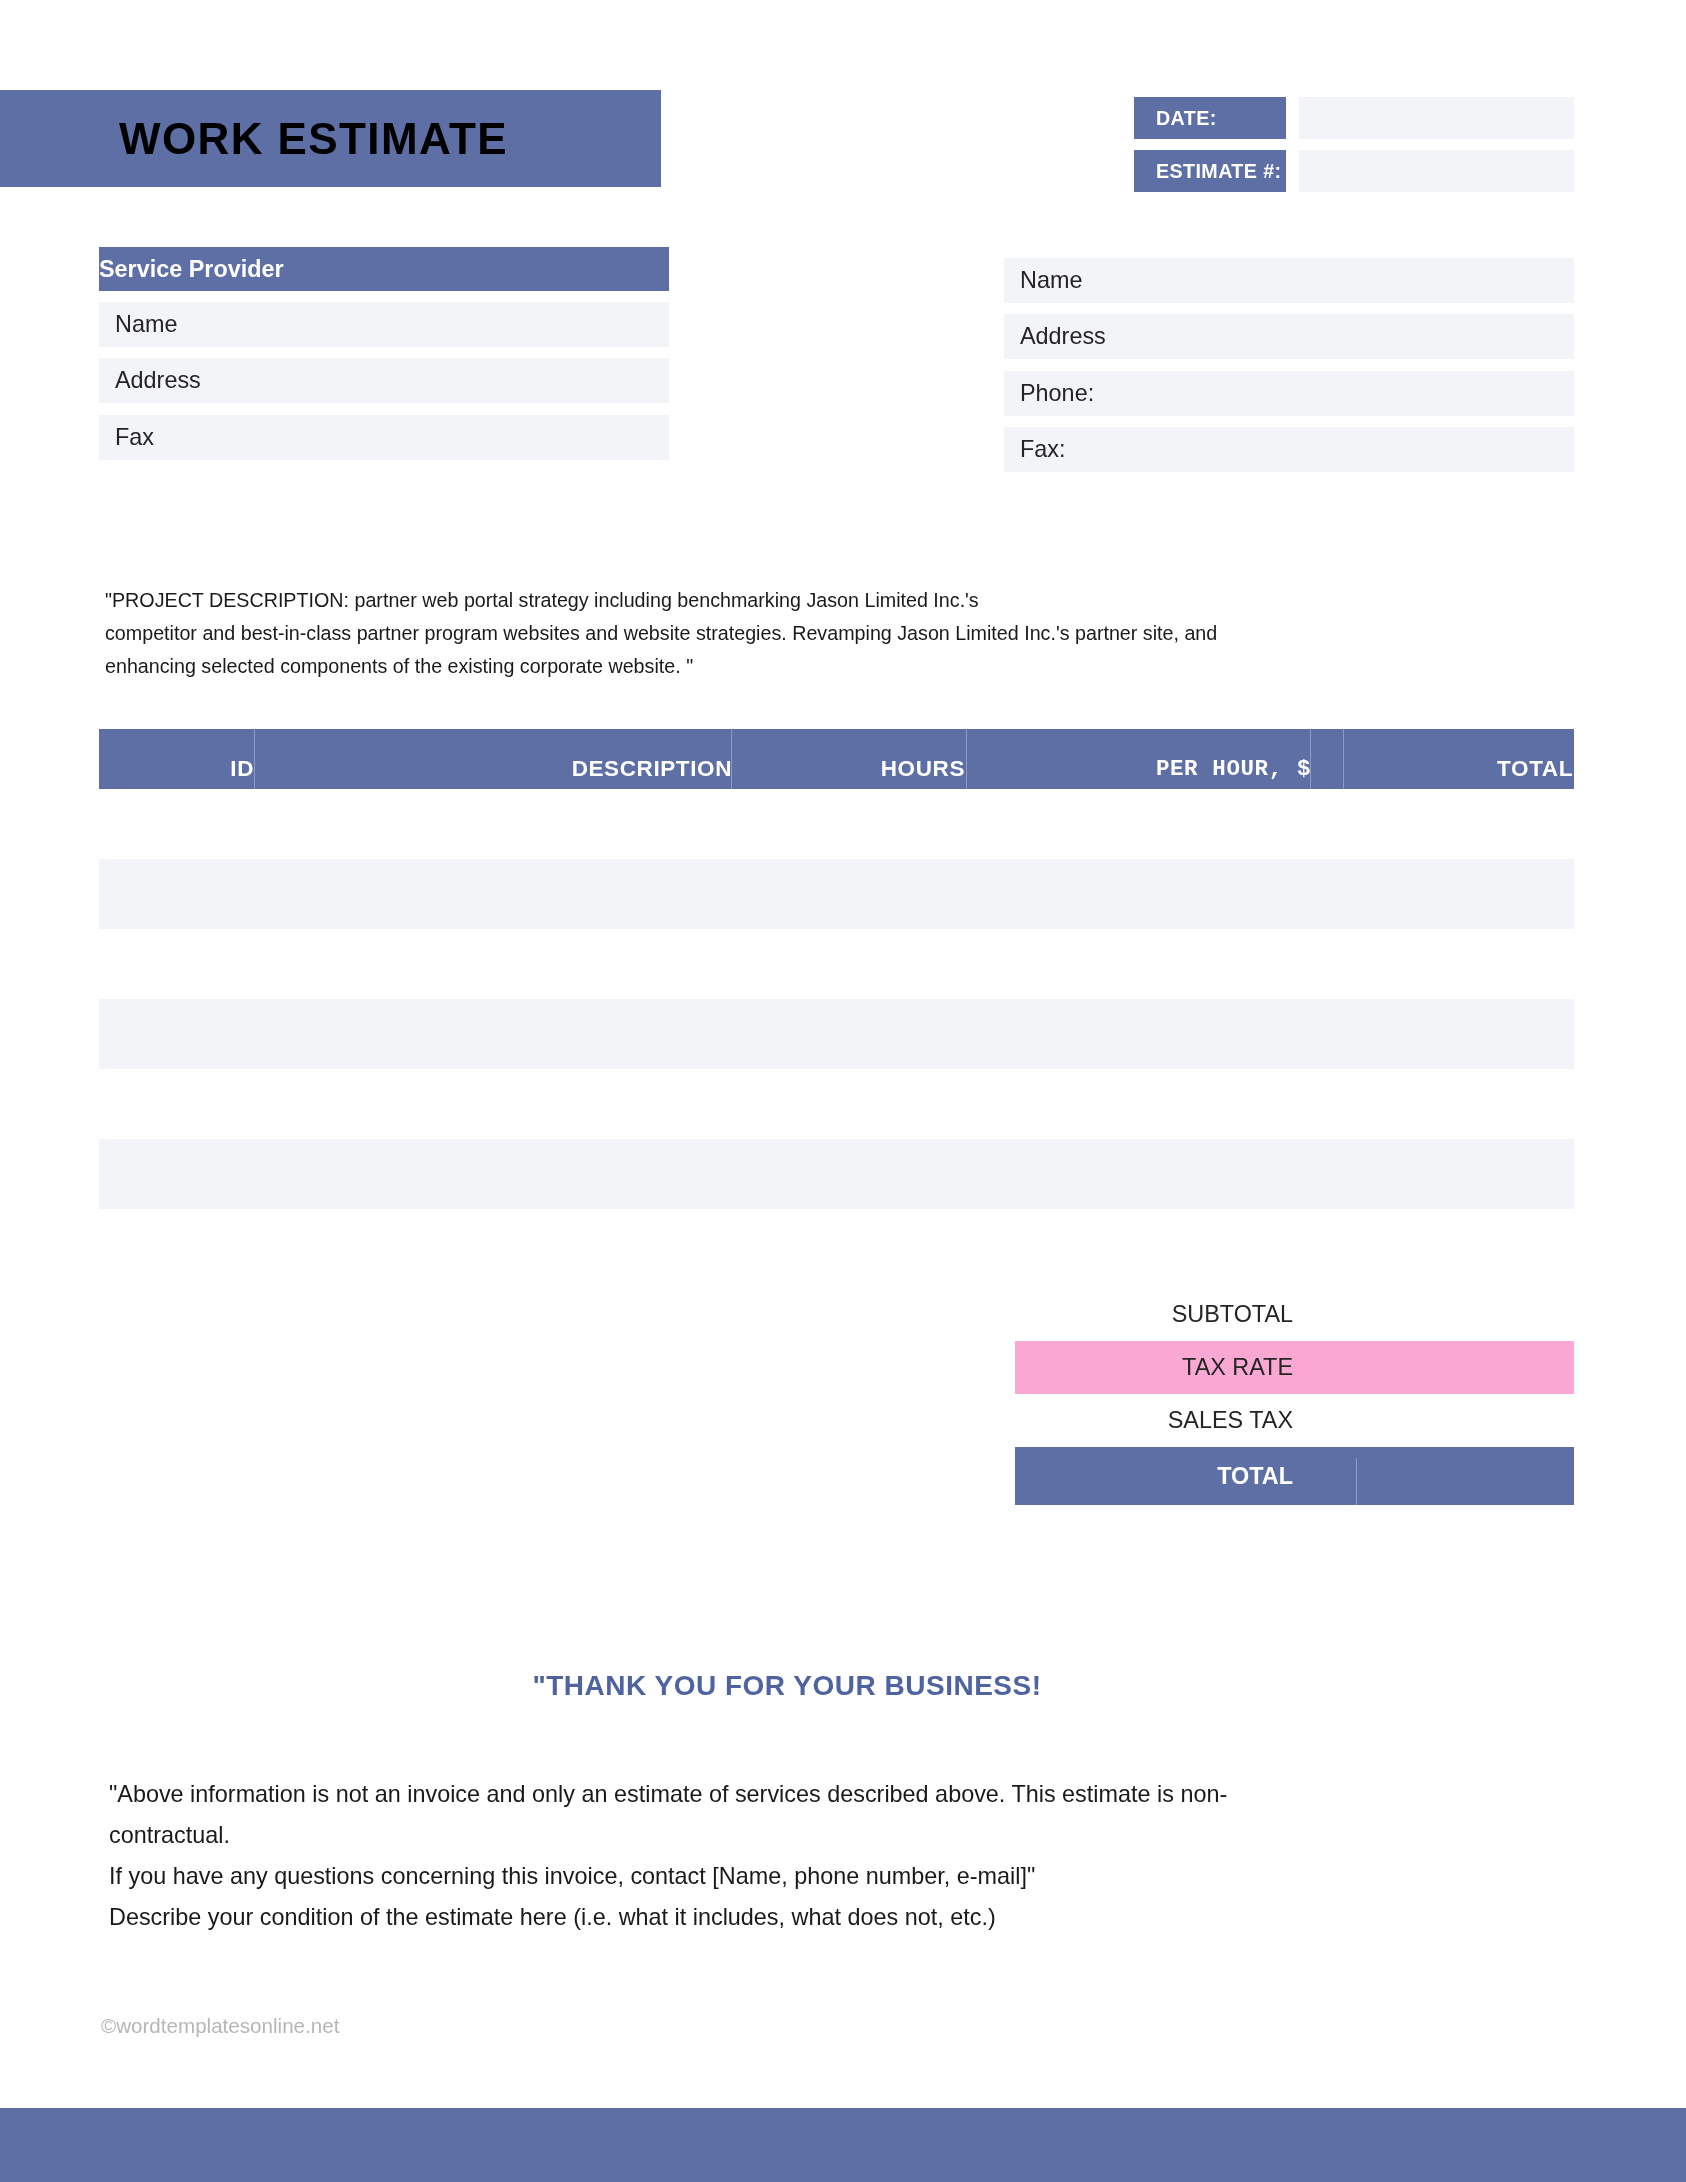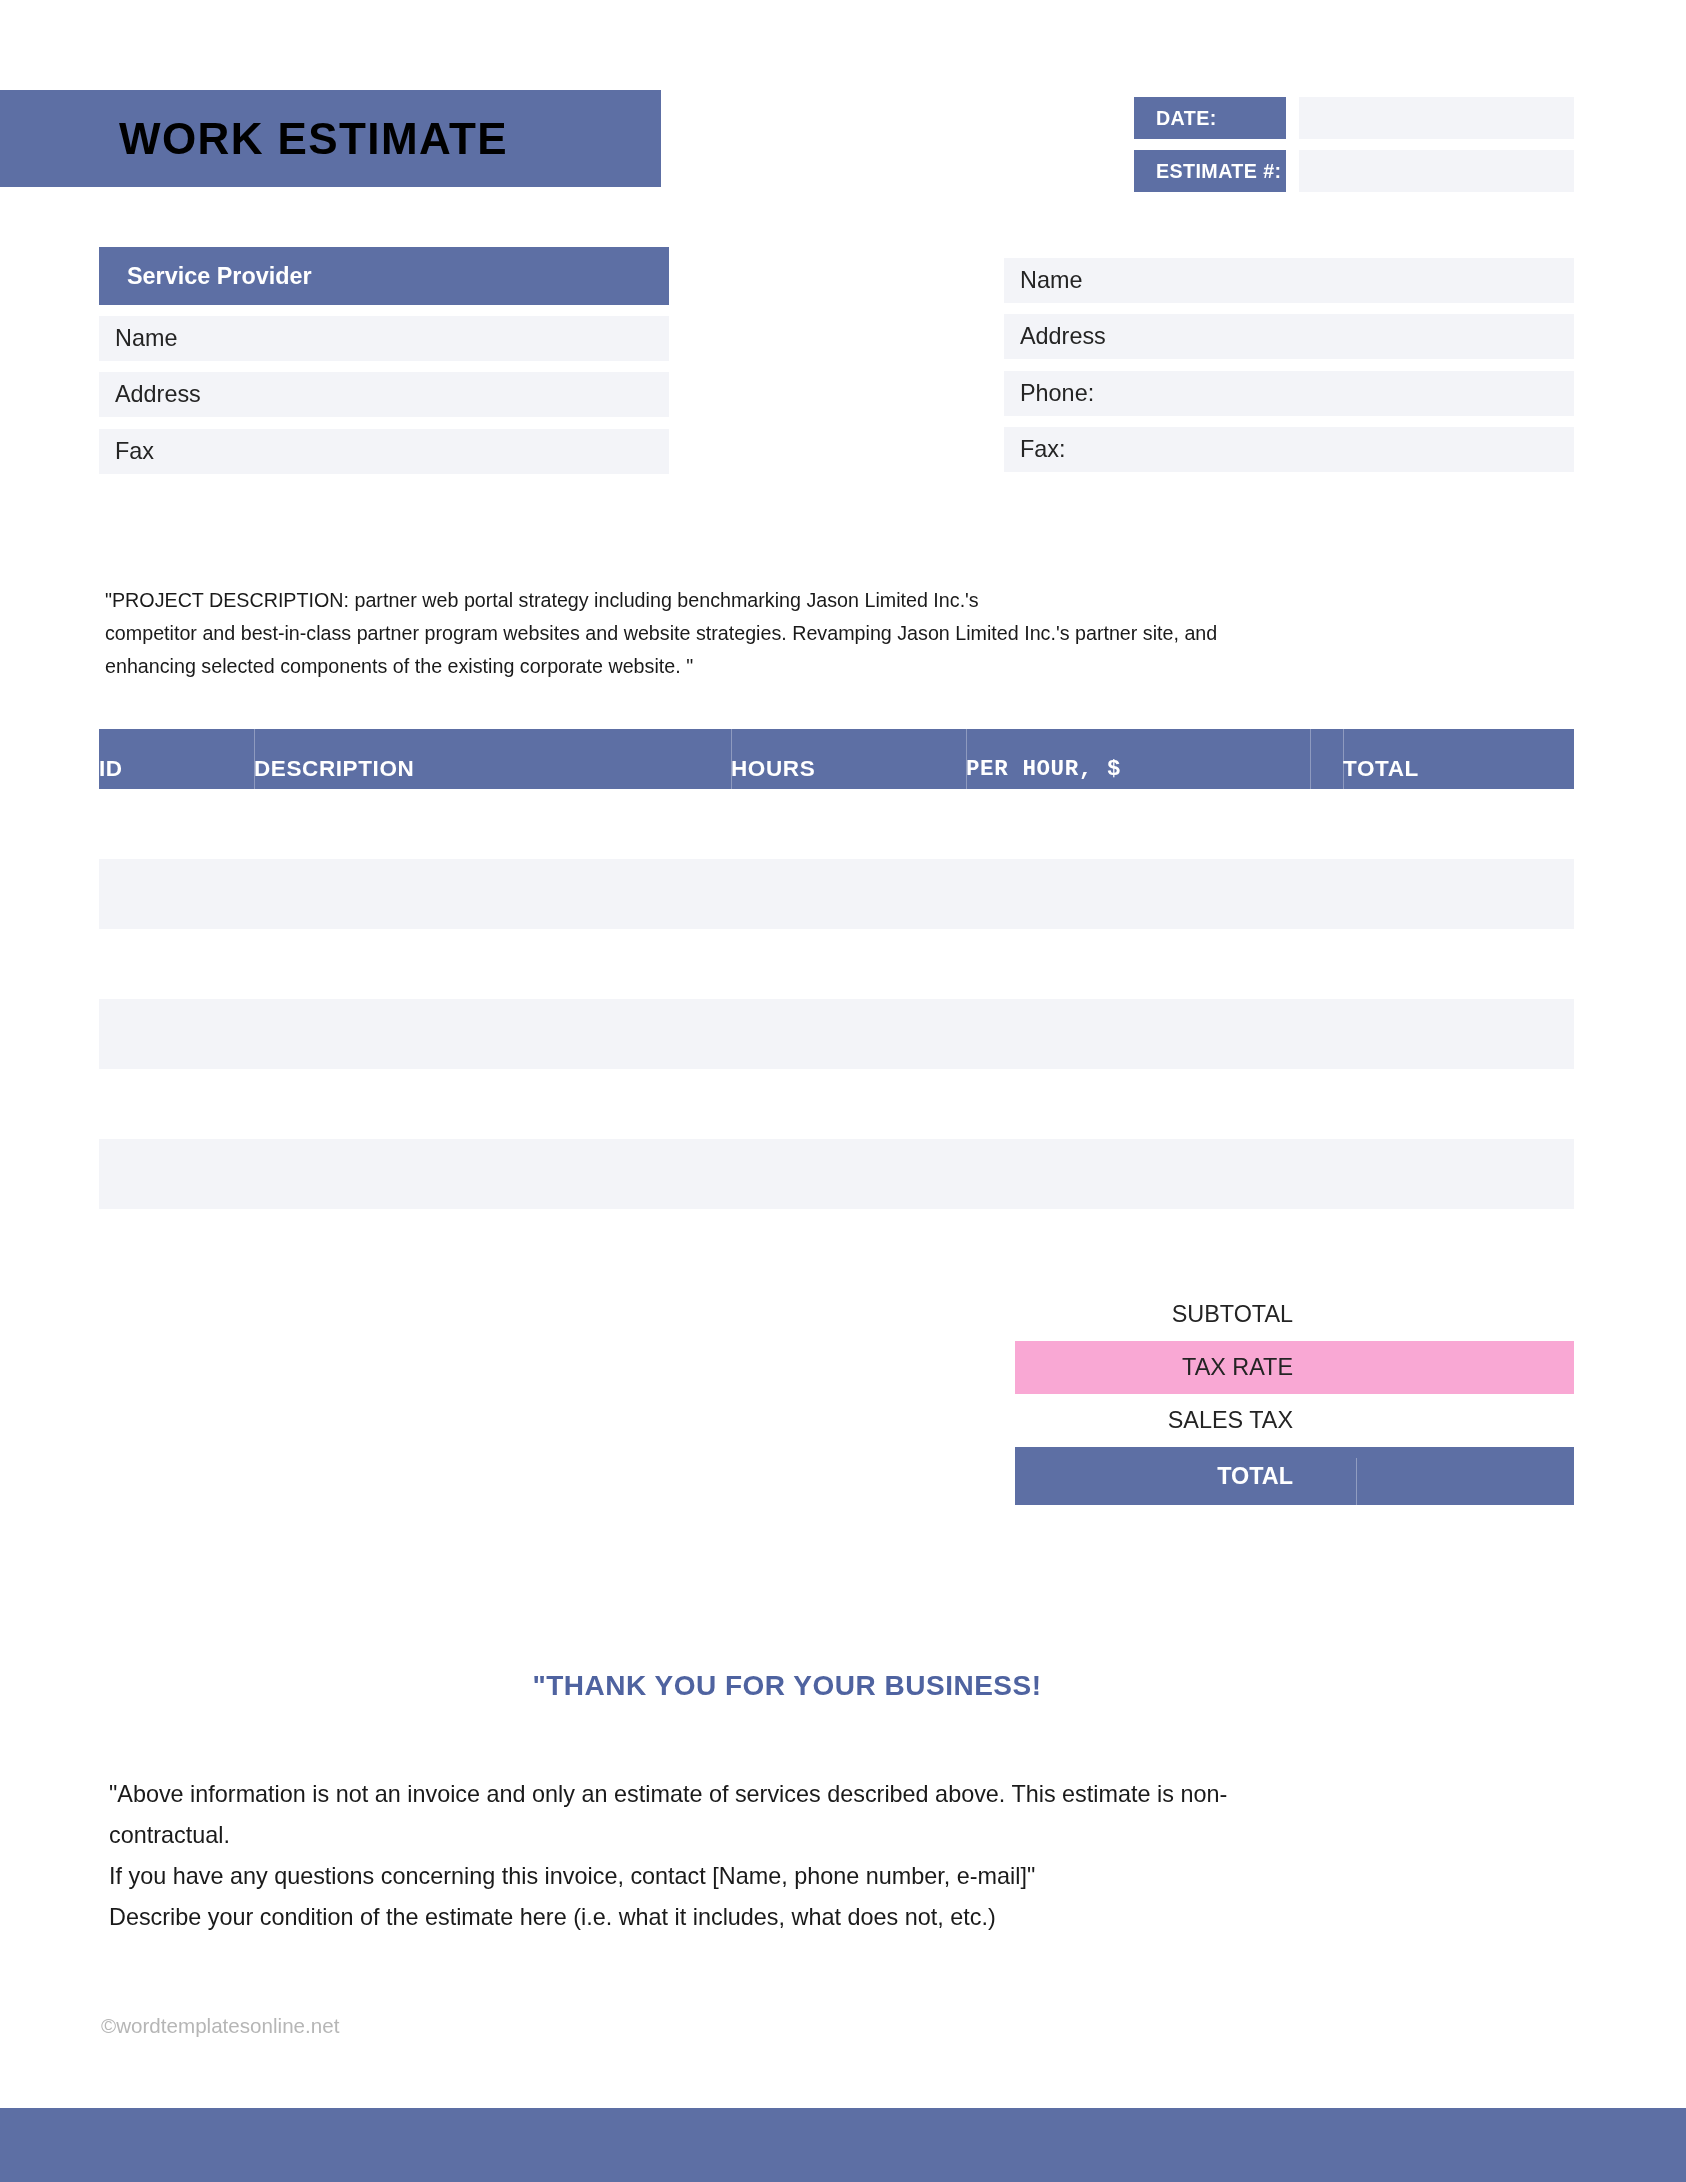--- a/index.html
+++ b/index.html
@@ -76,28 +76,28 @@
   
   .party {
     position: absolute;
     top: 247px;
     width: 570px;
   }
   .party.left  { left: 99px; }
   .party.right { left: 1004px; }
 
   .party-head {
-    height: 58px;
+    height: 44px;
     background: #5d6fa4;
     color: #ffffff;
     font-size: 23.4px;
     font-weight: bold;
     display: flex;
     align-items: center;
-    padding-left: 28px;
+    padding-left: 0;
     box-sizing: border-box;
   }
   .party-field {
     height: 45px;
     background: #f3f4f8;
     margin-top: 11.2px;
     display: flex;
     align-items: center;
     padding-left: 16px;
     box-sizing: border-box;
@@ -127,21 +127,21 @@
     position: relative;
     height: 60px;
     background: #5d6fa4;
     color: #ffffff;
   }
   .items-head .cell {
     position: absolute;
     bottom: 6.6px;
     font-size: 22.5px;
     font-weight: bold;
-    text-align: left;
+    text-align: right;
     letter-spacing: 0.6px;
     white-space: nowrap;
   }
   .hdivider {
     position: absolute;
     top: 0;
     width: 0.9px;
     height: 60px;
     background: rgba(255,255,255,0.30);
   }

